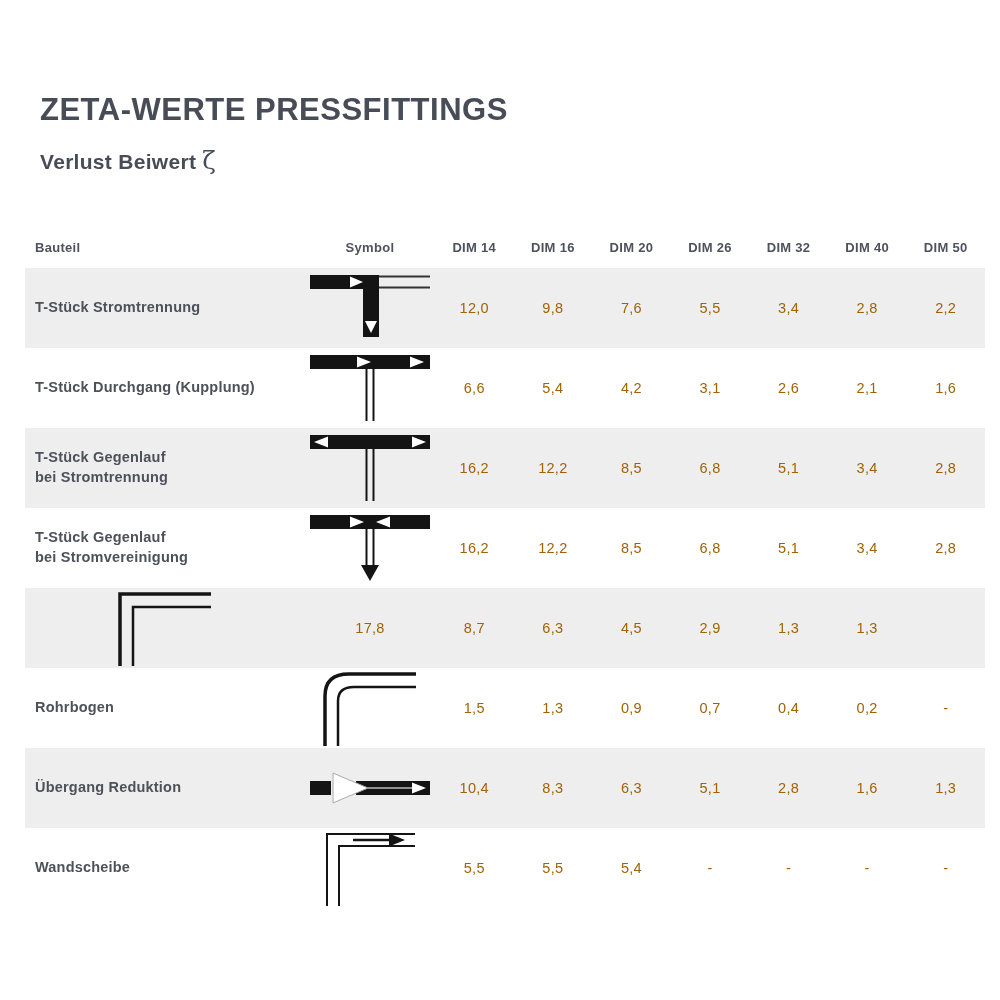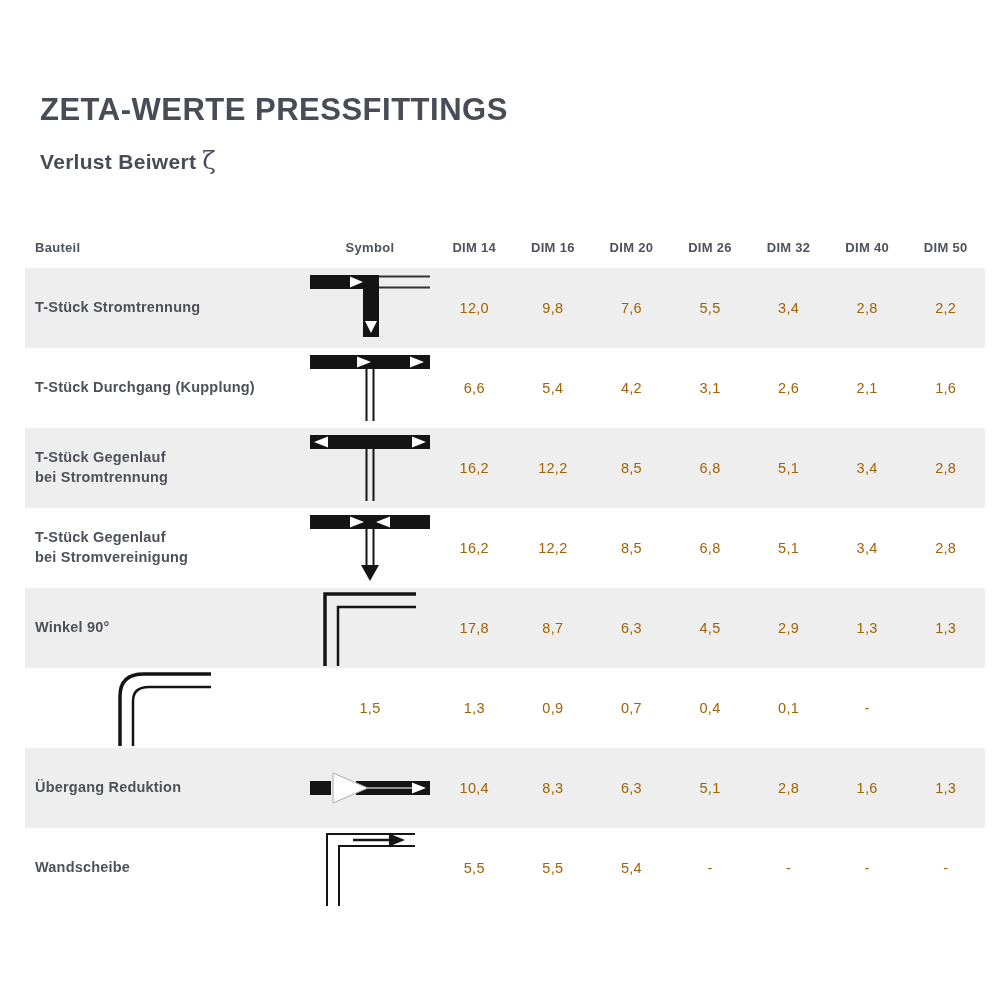--- a/index.html
+++ b/index.html
@@ -158,49 +158,49 @@
   <div class="cell value">16,2</div>
           <div class="cell value">12,2</div>
           <div class="cell value">8,5</div>
           <div class="cell value">6,8</div>
           <div class="cell value">5,1</div>
           <div class="cell value">3,4</div>
           <div class="cell value">2,8</div>
         </div>
 
   <div class="trow striped">
-    <div class="cell label">Winkel 90°</div>
     <div class="cell symbol">
             <svg width="95" height="76" viewBox="0 0 95 76">
               <polyline points="2,76 2,4 93,4" fill="none" stroke="#141414" stroke-width="3.5"></polyline>
               <polyline points="15,76 15,17 93,17" fill="none" stroke="#141414" stroke-width="2.5"></polyline>
             </svg>
           </div>
   <div class="cell value">17,8</div>
           <div class="cell value">8,7</div>
           <div class="cell value">6,3</div>
           <div class="cell value">4,5</div>
           <div class="cell value">2,9</div>
           <div class="cell value">1,3</div>
           <div class="cell value">1,3</div>
         </div>
 
   <div class="trow">
+    <div class="cell label">Rohrbogen</div>
     <div class="cell symbol">
             <svg width="95" height="76" viewBox="0 0 95 76">
               <path d="M2,76 L2,26 Q2,4 26,4 L93,4" fill="none" stroke="#141414" stroke-width="3.5"></path>
               <path d="M15,76 L15,31 Q15,17 31,17 L93,17" fill="none" stroke="#141414" stroke-width="2.5"></path>
             </svg>
           </div>
   <div class="cell value">1,5</div>
           <div class="cell value">1,3</div>
           <div class="cell value">0,9</div>
           <div class="cell value">0,7</div>
           <div class="cell value">0,4</div>
-          <div class="cell value">0,1</div>
+          <div class="cell value">0,2</div>
           <div class="cell value">-</div>
         </div>
 
   <div class="trow striped">
     <div class="cell label">Übergang Reduktion</div>
     <div class="cell symbol">
             <svg width="120" height="36" viewBox="0 0 120 36">
               <rect x="0" y="11" width="21" height="14" fill="#141414"></rect>
               <rect x="46" y="11" width="74" height="14" fill="#141414"></rect>
               <line x1="58" y1="18" x2="102" y2="18" stroke="#bbbbbb" stroke-width="1.5"></line>

